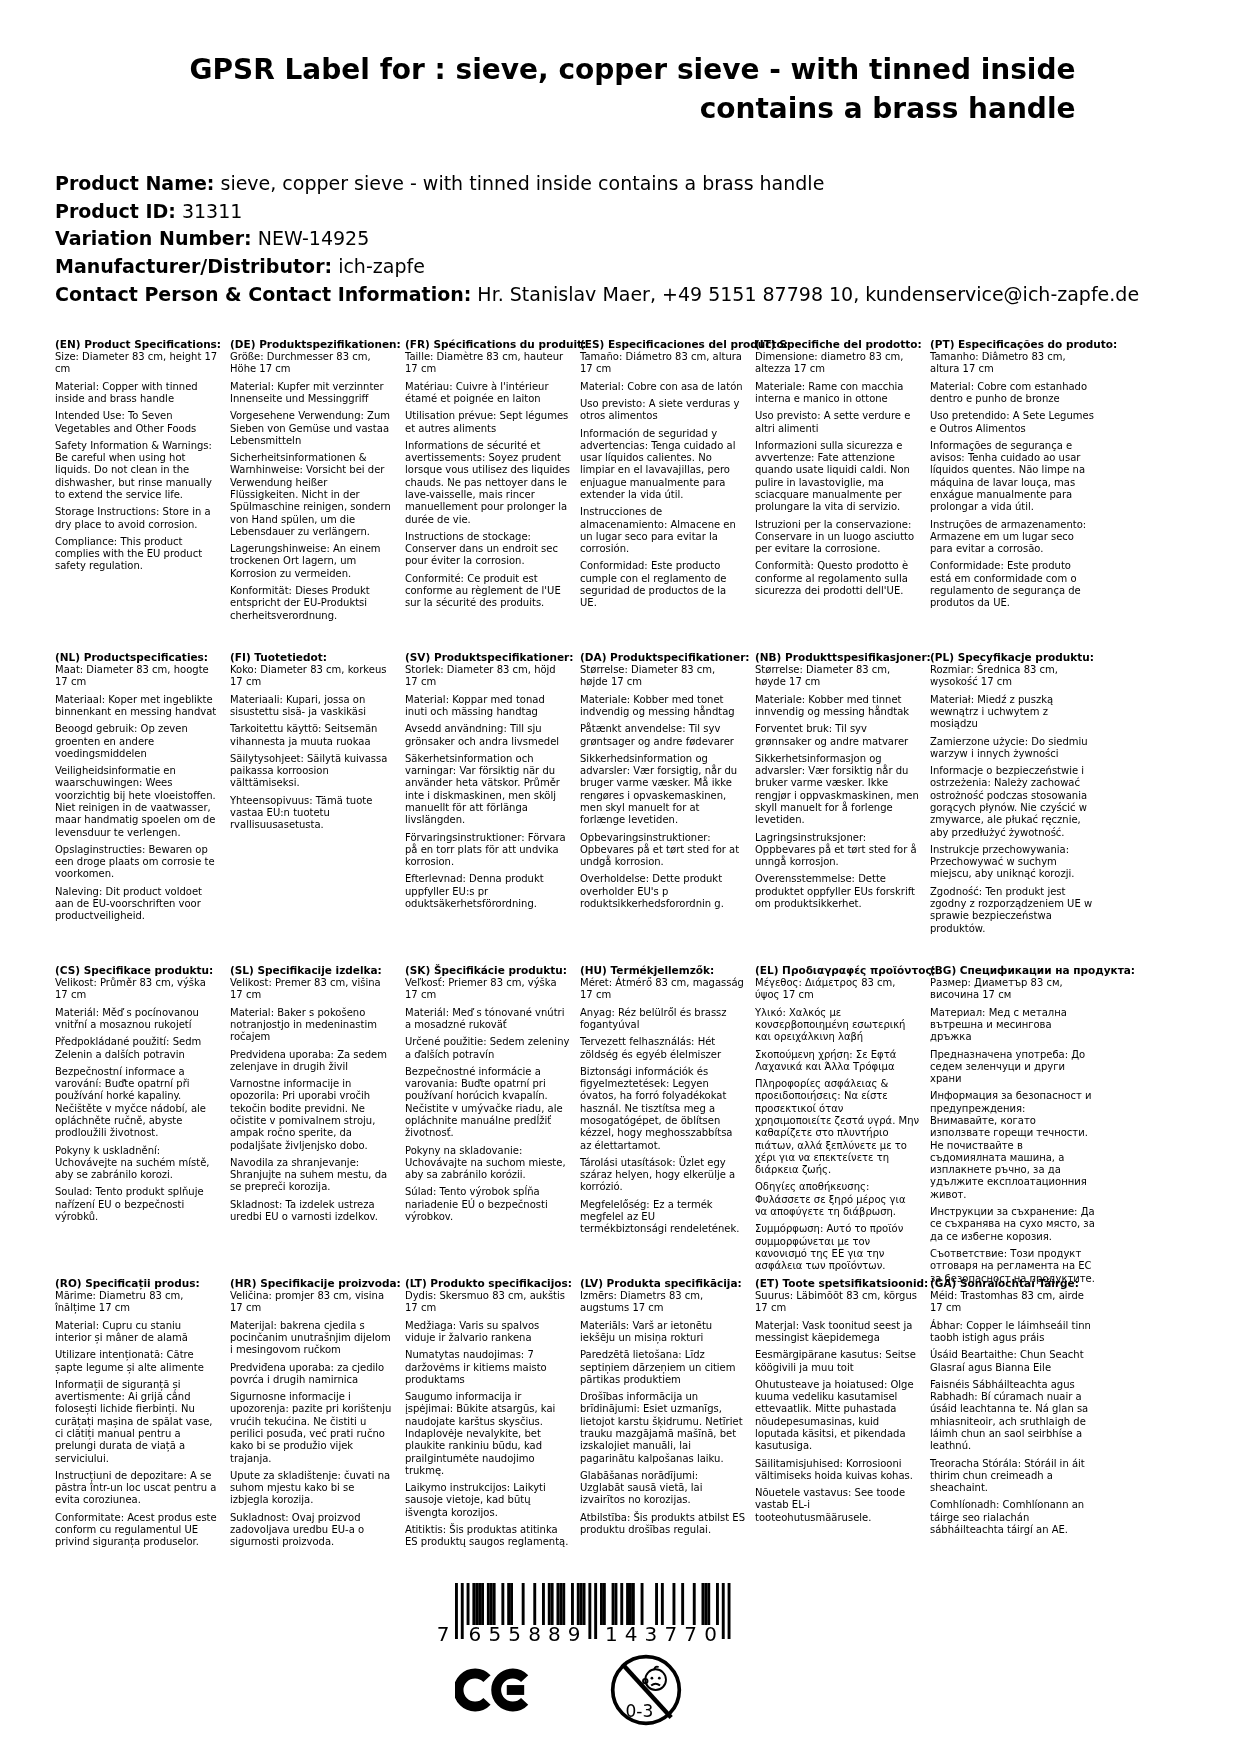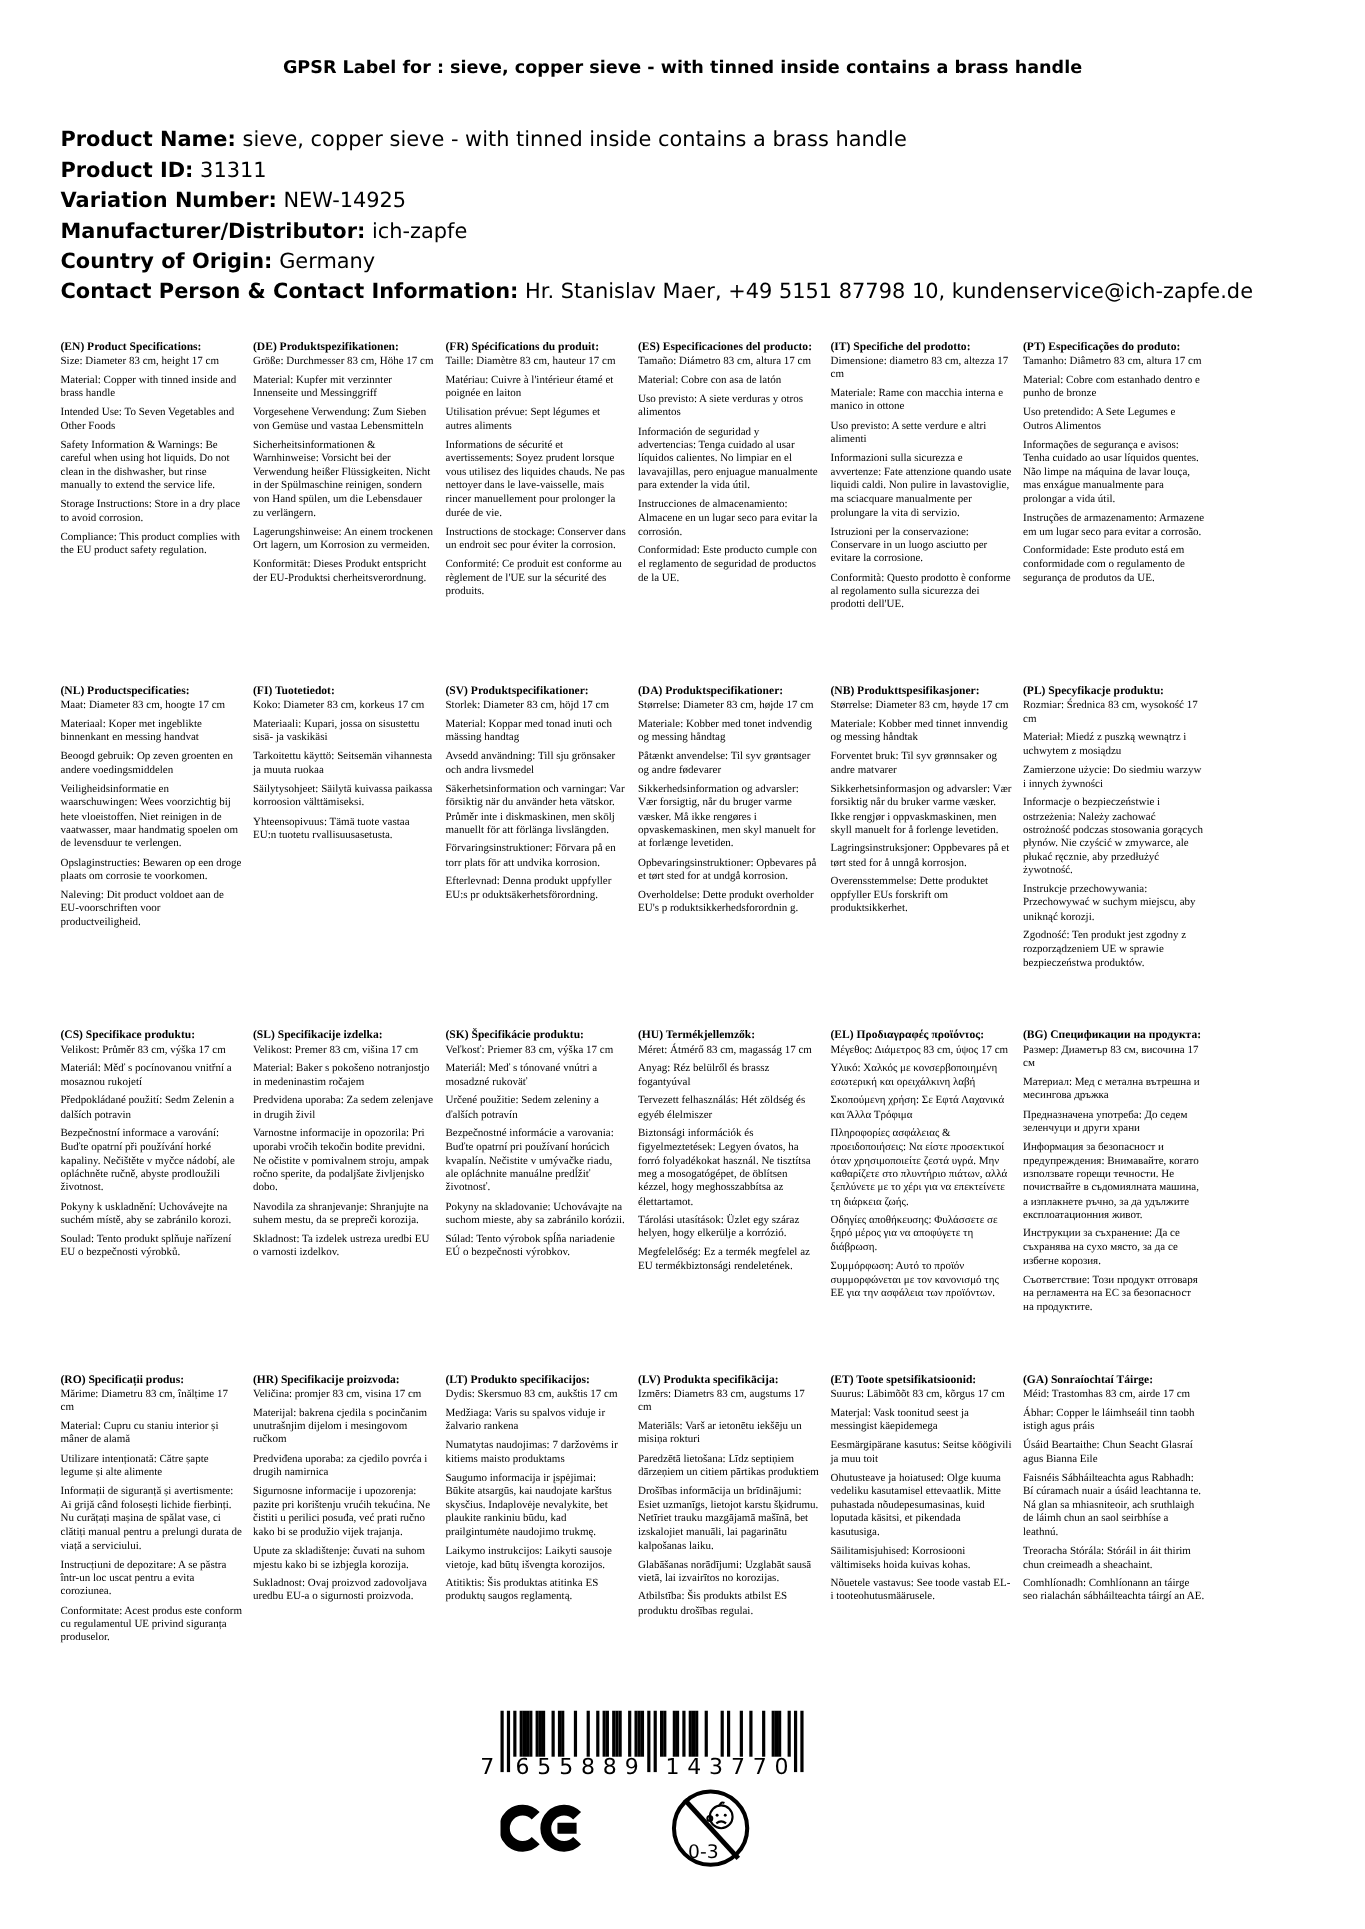--- a/index.html
+++ b/index.html
@@ -3,49 +3,48 @@
 <meta charset="utf-8">
 <style>
   * { margin:0; padding:0; box-sizing:border-box; }
   html,body { background:#ffffff; }
   body {
     width:1241px; height:1754px; overflow:hidden; position:relative;
     font-family:"DejaVu Sans", sans-serif; color:#000;
   }
   .title {
     padding-top:50px; margin:0 auto; max-width:910px;
-    text-align:center; font-weight:bold; font-size:16px; line-height:1.4;
+    text-align:right; font-weight:bold; font-size:28px; line-height:1.4;
   }
   .product-info { margin:42px 0 0 55px; font-size:19px; line-height:1.45; }
   .product-info .lbl { font-weight:bold; }
   .spec-grid {
     margin:30px 0 0 55px;
     display:grid; grid-template-columns:repeat(6,165px); column-gap:10px;
     grid-auto-rows:313px;
   }
-  .cell { font-size:10px; line-height:1.23;font-family:Liberation Serif, serif; }
+  .cell { font-size:10px; line-height:1.23; }
   .cell h3 { font-size:10.5px; font-weight:bold; white-space:nowrap; margin:0; }
   .cell p { margin:0 0 5px 0; }
   .bottom { margin:-7px 0 0 433px; }
   .barcode-wrap svg { display:block; }
   .barcode-wrap text { font-family:"DejaVu Sans", sans-serif; }
   .symbols { display:flex; align-items:flex-start; gap:74px; margin:6px 0 0 22px; }
   .symbols svg { display:block; }
 </style>
 </head>
 <body>
 
 <h1 class="title">GPSR Label for : sieve, copper sieve - with tinned inside contains a brass handle</h1>
 
 <div class="product-info">
     <div><span class="lbl">Product Name:</span><span>&nbsp;sieve, copper sieve - with tinned inside contains a brass handle</span></div>
     <div><span class="lbl">Product ID:</span><span>&nbsp;31311</span></div>
     <div><span class="lbl">Variation Number:</span><span>&nbsp;NEW-14925</span></div>
     <div><span class="lbl">Manufacturer/Distributor:</span><span>&nbsp;ich-zapfe</span></div>
-    <div><span class="lbl">Country of Origin:</span><span>&nbsp;Germany</span></div>
     <div><span class="lbl">Contact Person &amp; Contact Information:</span><span>&nbsp;Hr. Stanislav Maer, +49 5151 87798 10, kundenservice@ich-zapfe.de</span></div>
   </div>
 
 <div class="spec-grid">
     <div class="cell">
       <h3>(EN) Product Specifications:</h3>
       <p>Size: Diameter 83 cm, height 17 cm</p>
       <p>Material: Copper with tinned inside and brass handle</p>
       <p>Intended Use: To Seven Vegetables and Other Foods</p>
       <p>Safety Information &amp; Warnings: Be careful when using hot liquids. Do not clean in the dishwasher, but rinse manually to extend the service life.</p>

